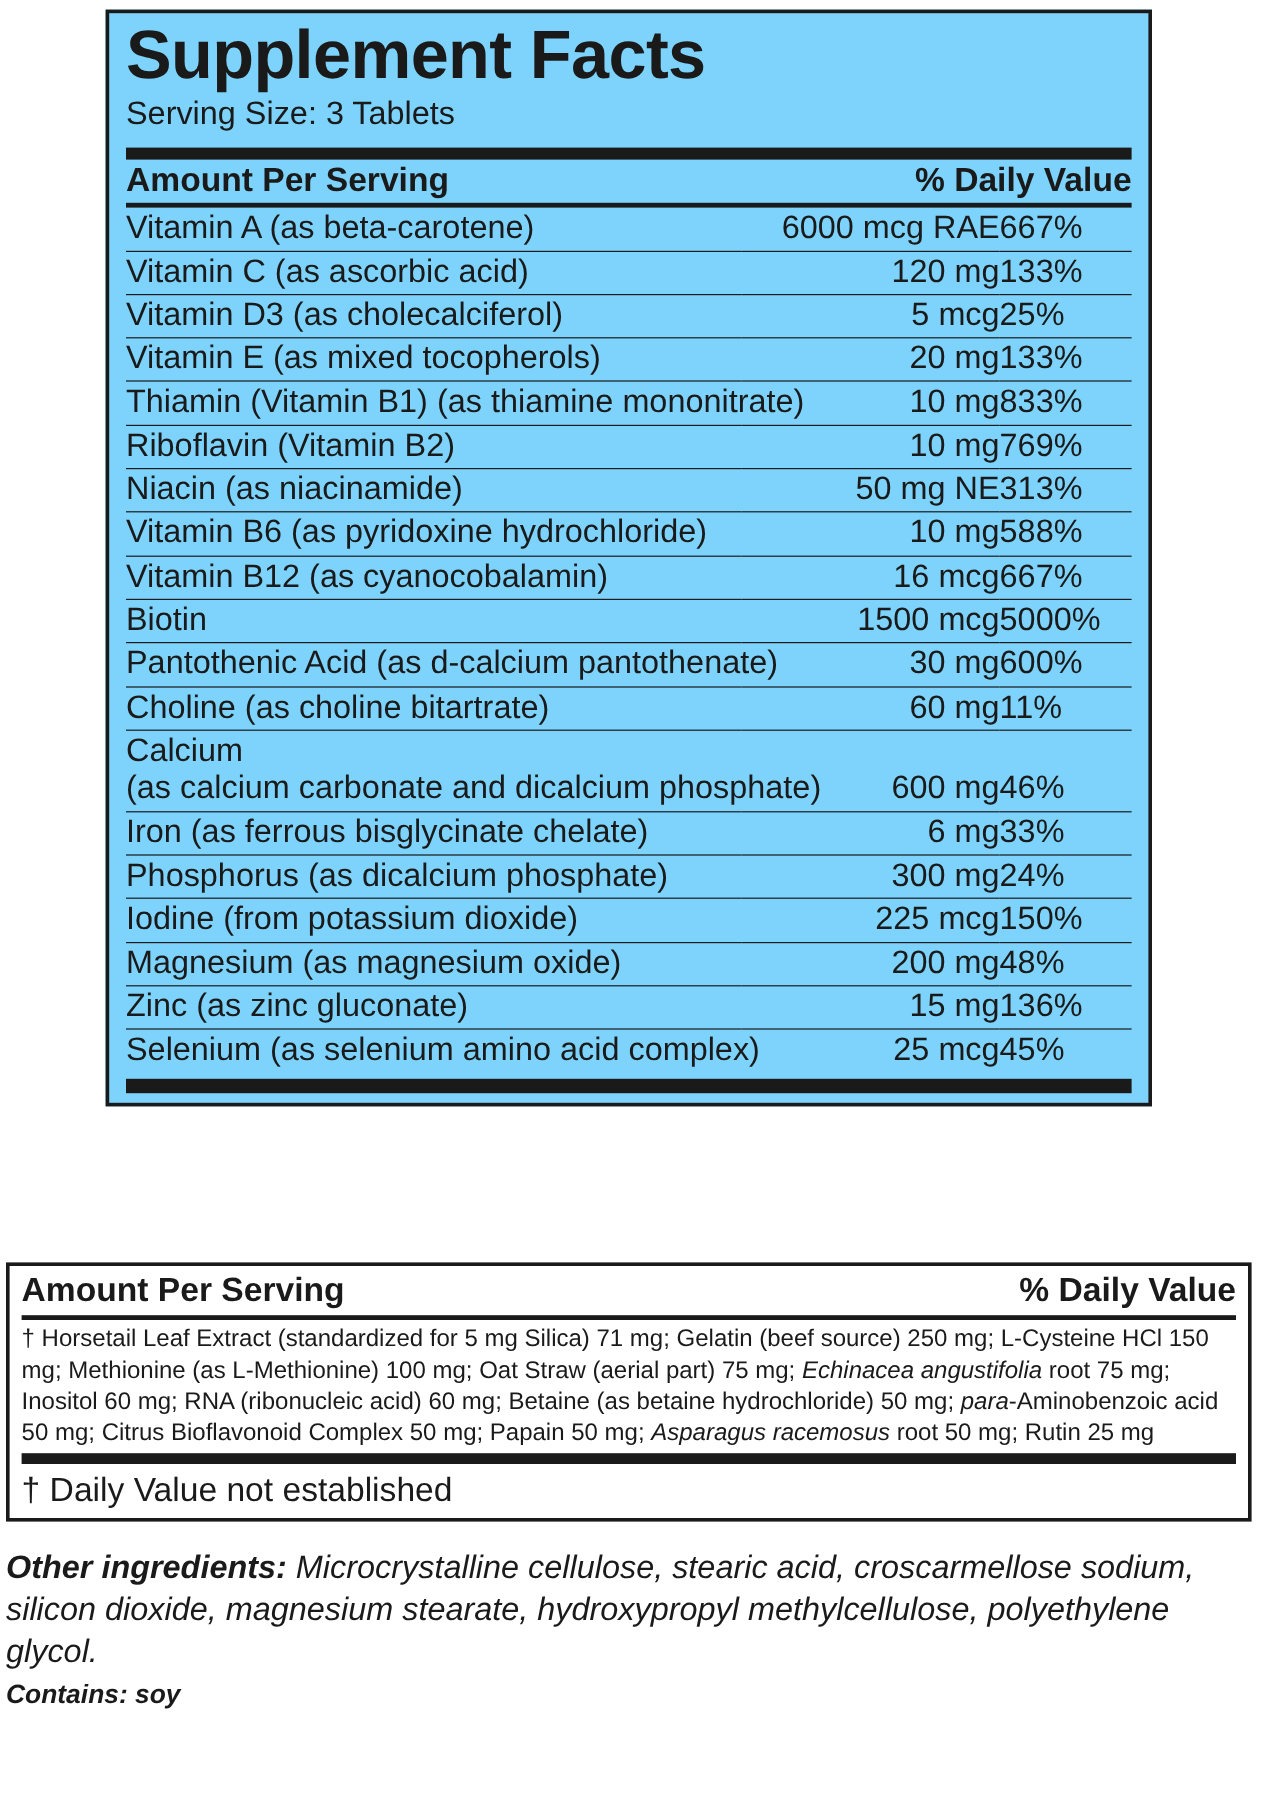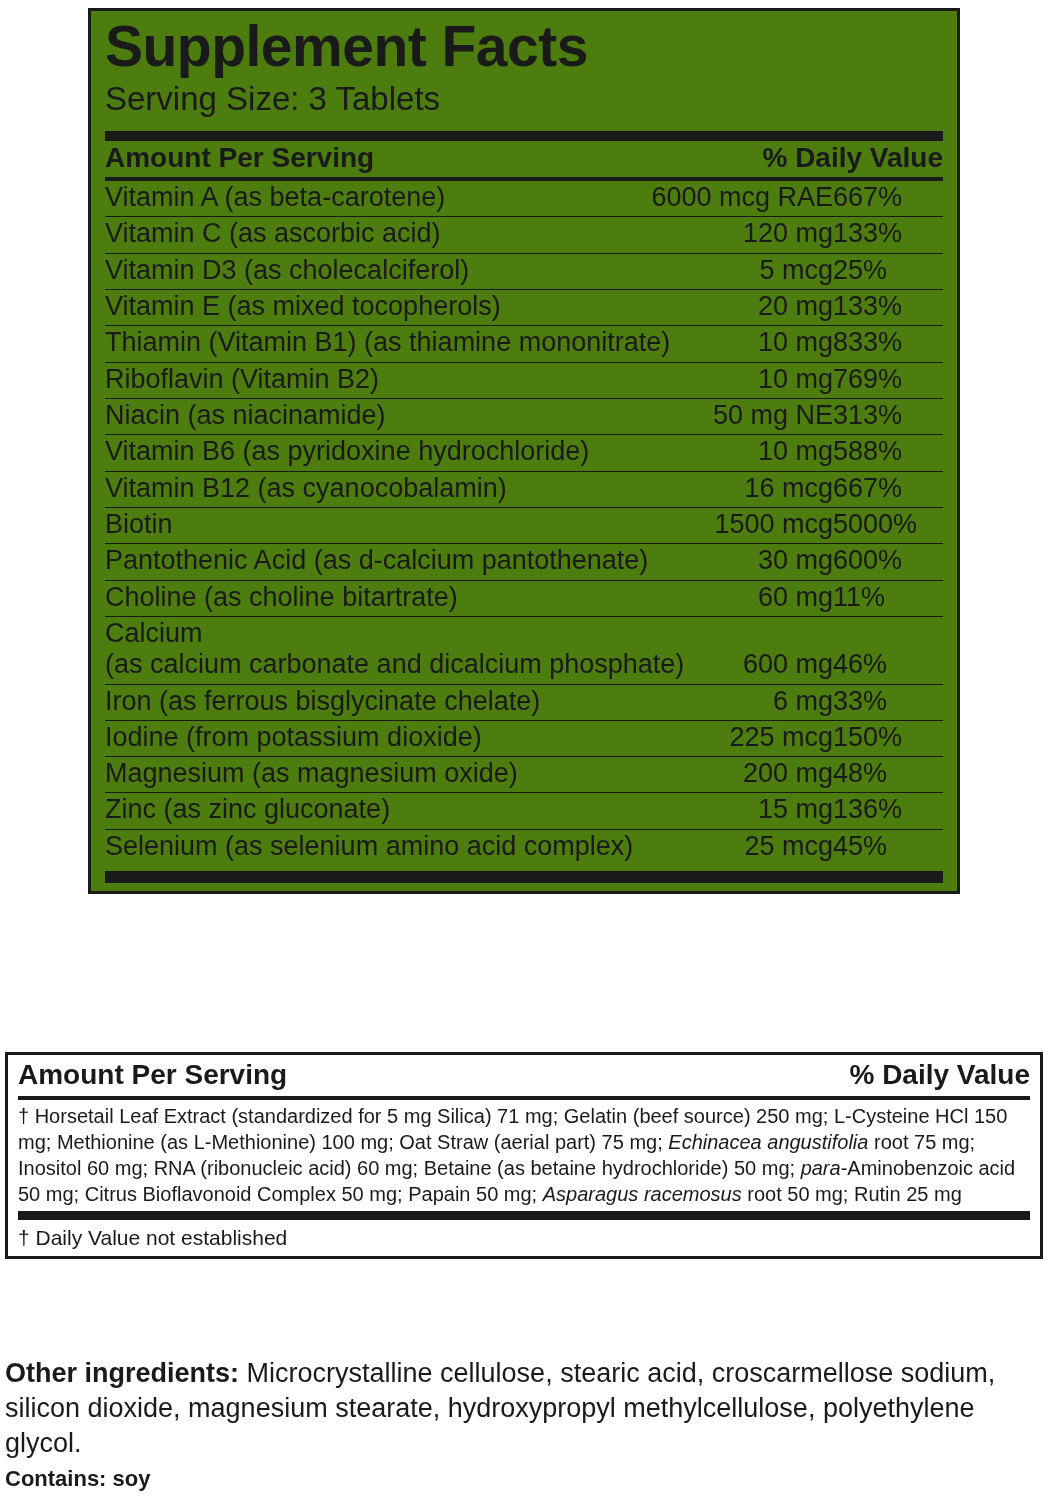--- a/index.html
+++ b/index.html
@@ -17,37 +17,37 @@
   }
 
   
   #main-panel {
     position: absolute;
     left: 88px;
     top: 8px;
     width: 872px;
     border: 3px solid #1a1a1a;
     box-sizing: border-box;
-    background: #4d7c0f;
+    background: #7dd3fc;
     padding: 0 0 0 0;
   }
   .panel-inner {
     padding: 4px 14px 0 14px;
   }
 
   #facts-title {
     font-size: 57px;
     font-weight: bold;
     letter-spacing: -0.5px;
     line-height: 1.02;
     margin: 2px 0 2px 0;
     white-space: nowrap;
   }
   .serving-line {
-    font-size: 33px;
+    font-size: 27px;
     line-height: 1.32;
     white-space: nowrap;
   }
 
   .bar-thick {
     height: 10px;
     background: #1a1a1a;
     margin-top: 10px;
   }
   .bar-med {
@@ -112,34 +112,35 @@
     padding: 4px 0 5px 0;
     white-space: nowrap;
   }
   .blend-body {
     font-size: 20px;
     line-height: 1.30;
     padding: 3px 0 4px 0;
   }
   .blend-body i { font-style: italic; }
   .blend-foot {
-    font-size: 21px;
+    font-size: 28px;
     line-height: 1.3;
     padding: 4px 0 5px 0;
     white-space: nowrap;
   }
 
   
   #footer {
     position: absolute;
     left: 5px;
-    top: 1356px;
+    top: 1289px;
     width: 1046px;
     font-size: 27px;
     line-height: 1.30;
+    font-style: italic;
   }
   #footer b { font-weight: bold; }
   .footer-para { margin: 0 0 2px 0; }
   #contains-line {
     font-weight: bold;
     font-size: 22px;
     margin-top: 4px;
   }
 </style>
 </head>
@@ -232,20 +233,25 @@
             </td>
             <td class="c-amt">600 mg</td>
             <td class="c-dv">46%</td>
           </tr>
           <tr>
             <td class="c-name">Iron (as ferrous bisglycinate chelate)</td>
             <td class="c-amt">6 mg</td>
             <td class="c-dv">33%</td>
           </tr>
           <tr>
+            <td class="c-name">Phosphorus (as dicalcium phosphate)</td>
+            <td class="c-amt">300 mg</td>
+            <td class="c-dv">24%</td>
+          </tr>
+          <tr>
             <td class="c-name">Iodine (from potassium dioxide)</td>
             <td class="c-amt">225 mcg</td>
             <td class="c-dv">150%</td>
           </tr>
           <tr>
             <td class="c-name">Magnesium (as magnesium oxide)</td>
             <td class="c-amt">200 mg</td>
             <td class="c-dv">48%</td>
           </tr>
           <tr>

